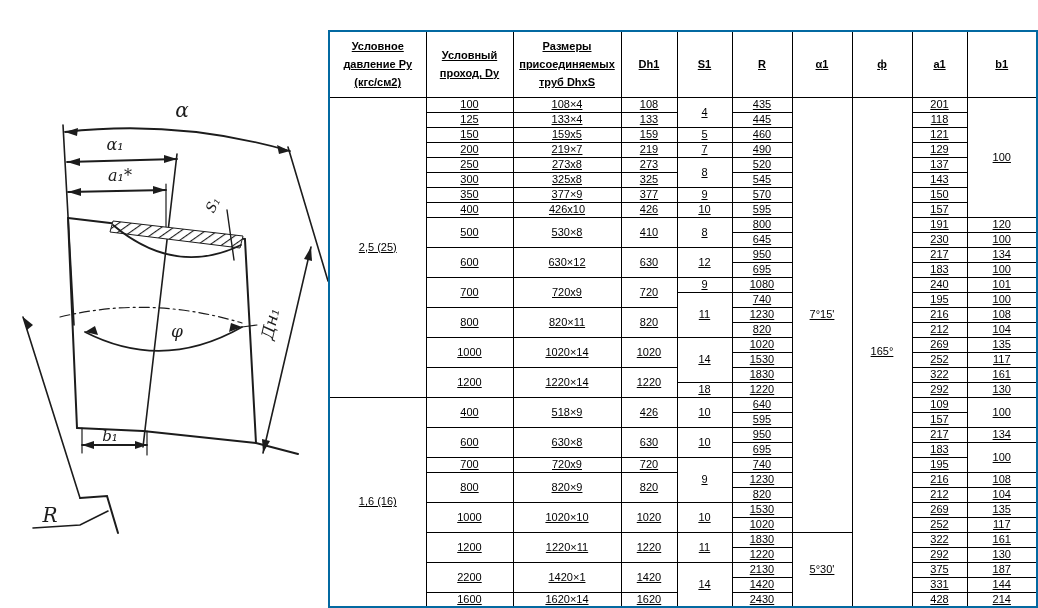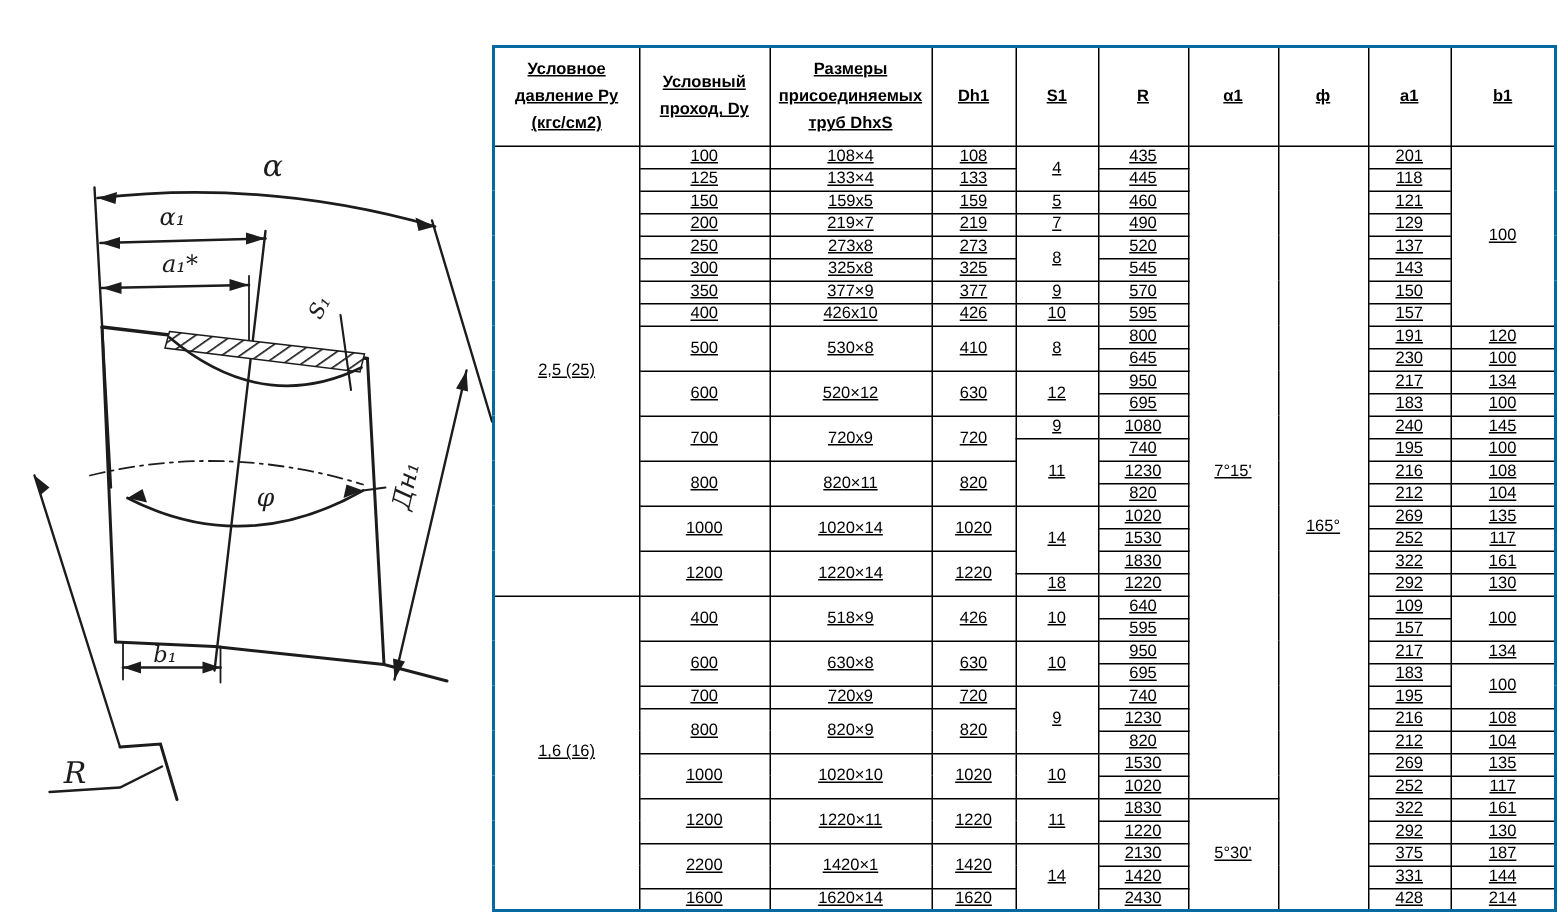--- a/index.html
+++ b/index.html
@@ -203,40 +203,40 @@
         <td>191</td>
         <td>120</td>
       </tr>
       <tr>
         <td>645</td>
         <td>230</td>
         <td>100</td>
       </tr>
       <tr>
         <td rowspan="2">600</td>
-        <td rowspan="2">520×12</td>
+        <td rowspan="2">630×12</td>
         <td rowspan="2">630</td>
         <td rowspan="2">12</td>
         <td>950</td>
         <td>217</td>
         <td>134</td>
       </tr>
       <tr>
         <td>695</td>
         <td>183</td>
         <td>100</td>
       </tr>
       <tr>
         <td rowspan="2">700</td>
         <td rowspan="2">720x9</td>
         <td rowspan="2">720</td>
         <td>9</td>
         <td>1080</td>
         <td>240</td>
-        <td>145</td>
+        <td>101</td>
       </tr>
       <tr>
         <td rowspan="3">11</td>
         <td>740</td>
         <td>195</td>
         <td>100</td>
       </tr>
       <tr>
         <td rowspan="2">800</td>
         <td rowspan="2">820×11</td>

